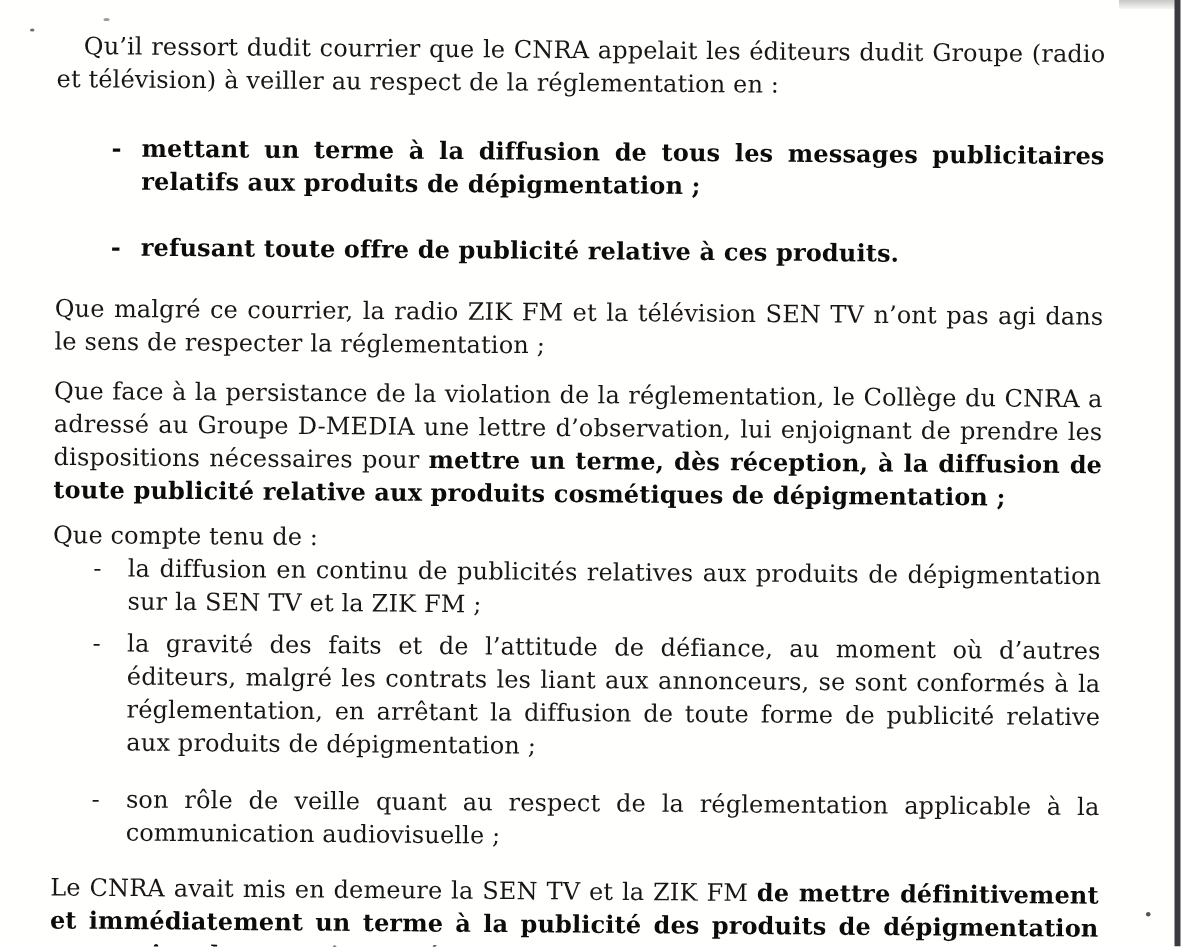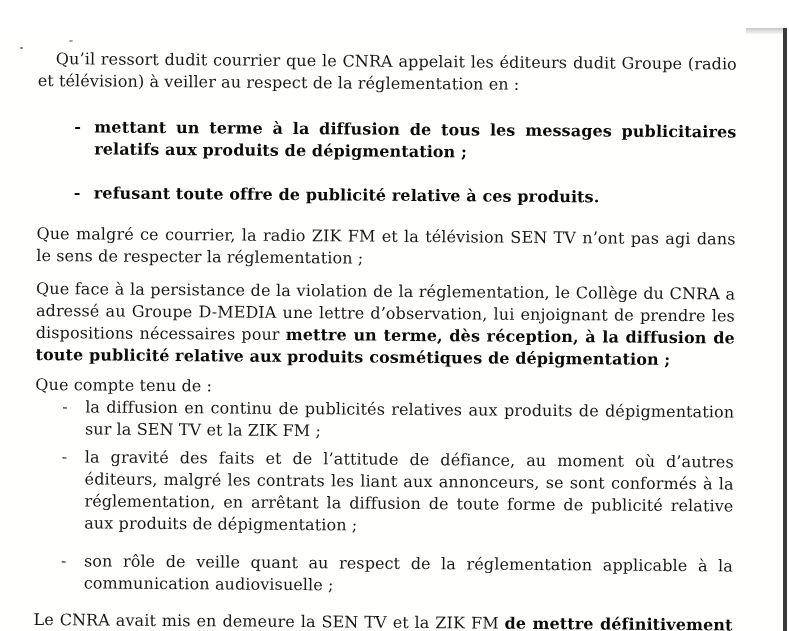--- a/index.html
+++ b/index.html
@@ -7,21 +7,20 @@
     width: 789px; height: 631px;
     background: #ffffff;
     overflow: hidden;
     position: relative;
     font-family: "DejaVu Serif", "Liberation Serif", serif;
     color: #191613;
   }
   .page {
     position: absolute; inset: 0;
     background: #fffffe;
-    margin-top: 28px;
   }
   .content {
     position: absolute;
     left: 38px; top: 20px;
     width: 699px;
     transform: rotate(0.45deg);
     transform-origin: 0 0;
   }
   .para, .li {
     margin: 0;

